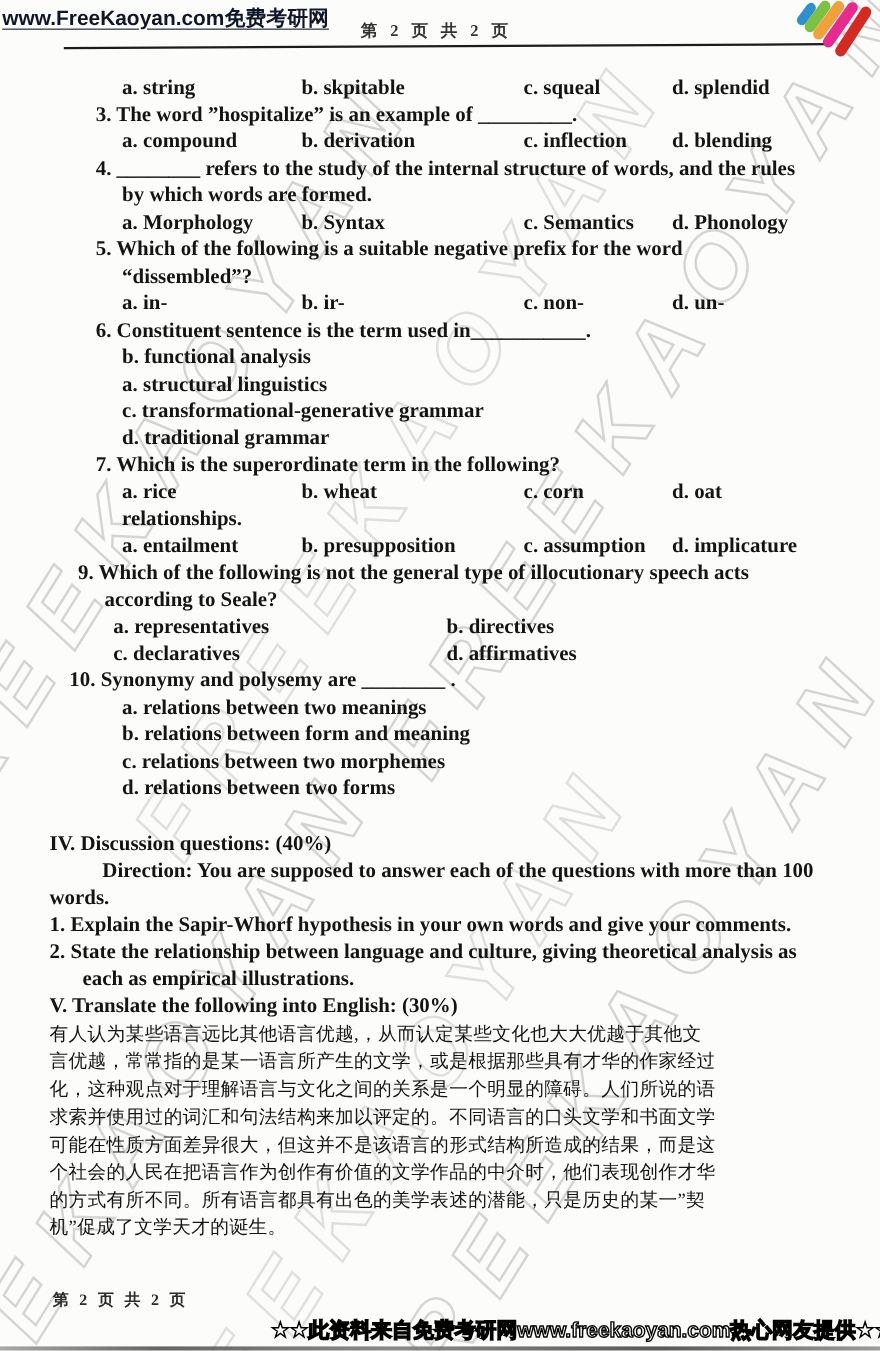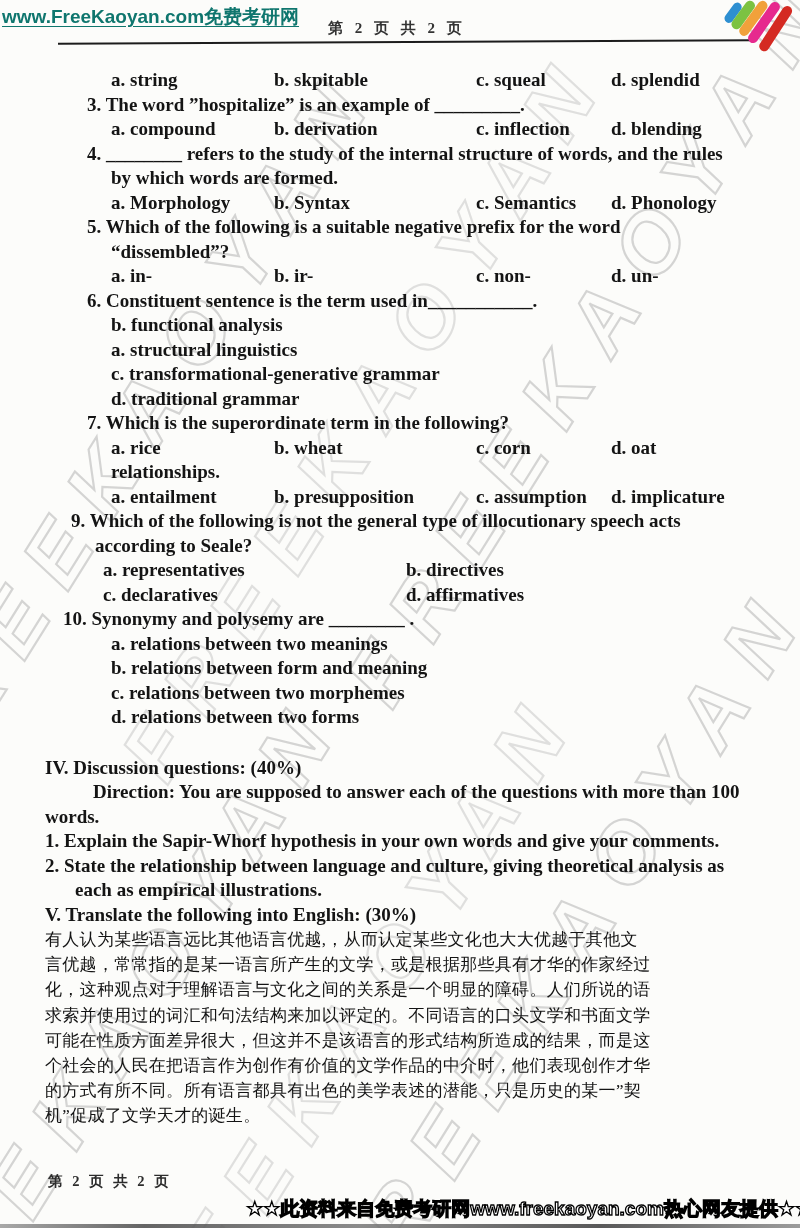--- a/index.html
+++ b/index.html
@@ -20,21 +20,21 @@
   .wm1 { left:-280px; top:390px;  transform:rotate(-58deg); }
   .wm2 { left:-315px; top:1020px; transform:rotate(-58deg); }
   .wm3 { left:175px;  top:300px;  transform:rotate(-58deg); }
   .wm4 { left:150px;  top:910px;  transform:rotate(-58deg); }
   .wm5 { left:-50px;  top:375px;  transform:rotate(-58deg); opacity:.30; }
   .wm6 { left:-80px;  top:1015px; transform:rotate(-58deg); opacity:.30; }
   
   .site-link {
     position:absolute; left:2px; top:4px; z-index:4;
     font-family:"Liberation Sans","DejaVu Sans",sans-serif;
-    font-weight:bold; font-size:19px; color:#0f766e;
+    font-weight:bold; font-size:19px; color:#0f172a;
     text-decoration:underline; text-underline-offset:3px;
   }
   .page-marker-top {
     position:absolute; left:328px; top:19px; z-index:4;
     font-size:15px; letter-spacing:4px; color:#333; font-weight:600;
   }
   .head-rule {
     position:absolute; left:58px; top:41px; width:694px; height:2px;
     background:#1c1c1c; transform:rotate(-0.3deg); z-index:4;
   }

